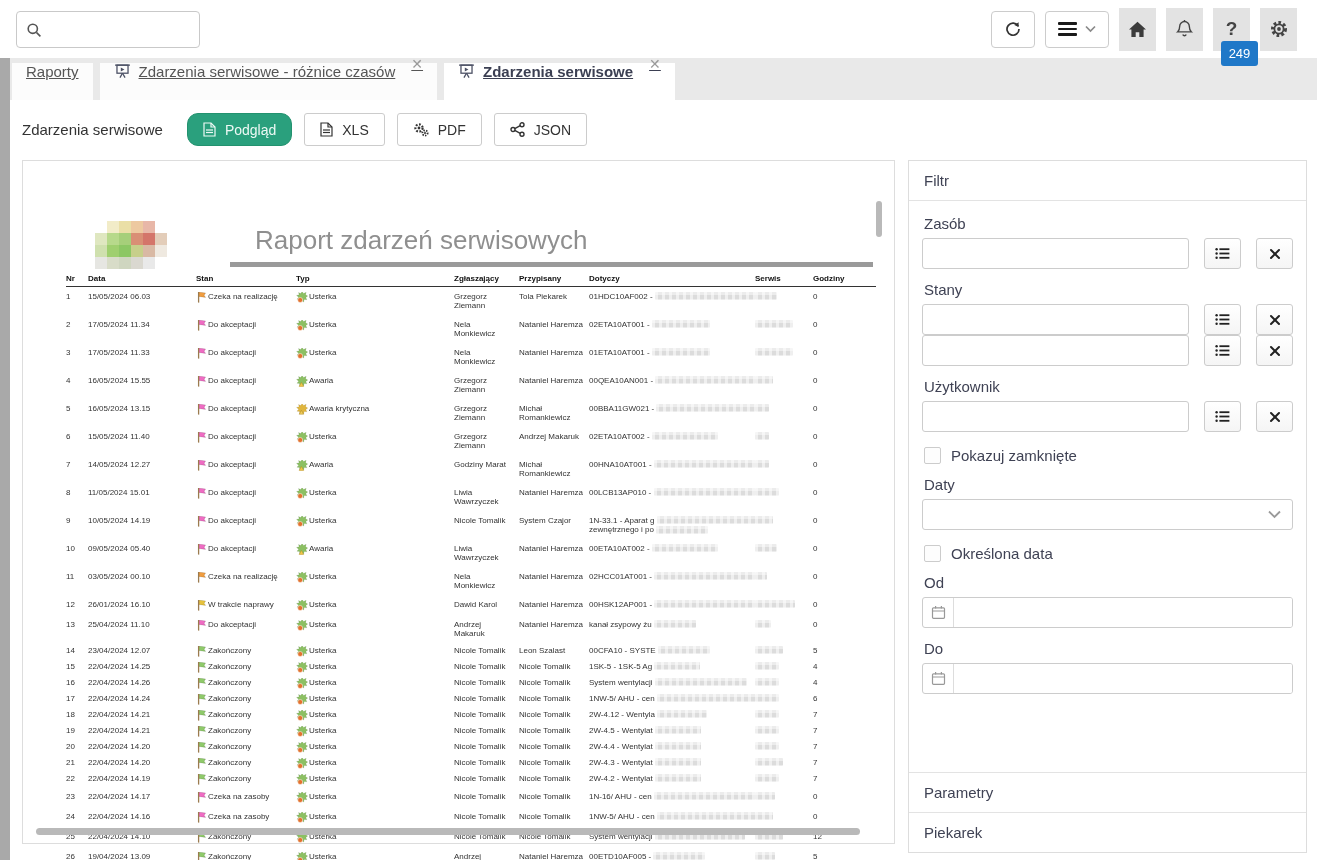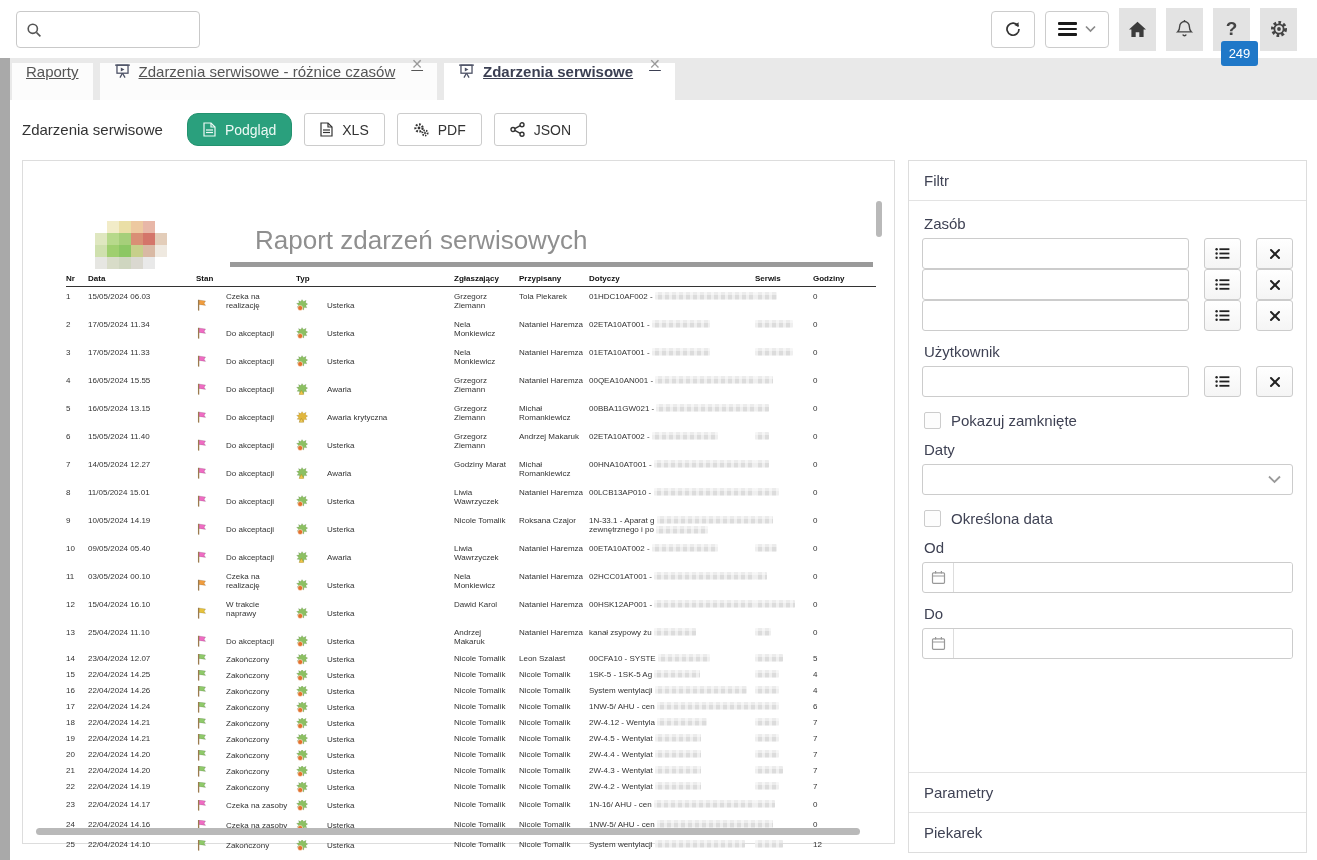--- a/index.html
+++ b/index.html
@@ -48,21 +48,21 @@
     border:1px solid #ddd; background:#fff; }
   .r-logo { position:absolute; left:72px; top:60px; }
   .r-title { position:absolute; left:207px; top:64px; font-size:26px; color:#8f8f8f;margin-left:25px; }
   .r-underline { position:absolute; left:207px; top:101px; width:643px; height:5px; background:#9a9a9a; }
   .r-table { position:absolute; left:43px; top:113px; width:810px; }
   .r-head, .r-row { display:grid; grid-template-columns:22px 108px 100px 158px 65px 70px 166px 58px 63px; }
   .r-head { font-size:8px; font-weight:bold; color:#111; border-bottom:1px solid #333; padding-bottom:3px; }
   .r-row { font-size:8px; color:#333; padding:4.5px 0; line-height:9.5px; }
   .r-row.dense { padding:2.5px 0; }
   .cell { padding-right:5px; overflow:hidden; }
-  .cell.ic { display:flex; align-items:flex-end; gap:19px; }
+  .cell.ic { display:flex; align-items:flex-start; gap:1px; }
   .cell.ic svg { flex:none; margin-top:-1px; }
   .px-mask { display:inline-block; height:8px; vertical-align:middle; background:#dcdcdc;
     background-image:linear-gradient(90deg,rgba(255,255,255,.55) 50%,transparent 50%),
                      linear-gradient(rgba(255,255,255,.45) 50%,transparent 50%);
     background-size:7px 7px; border-radius:1px; }
   .vscroll { position:absolute; right:12px; top:40px; width:6px; height:36px; background:#b9b9b9; border-radius:3px; }
   .hscroll { position:absolute; left:13px; bottom:8px; width:824px; height:7px; background:#b9b9b9; border-radius:4px; }
 
   
   .filter-panel { position:absolute; left:908px; top:60px; width:399px; height:693px;
@@ -442,21 +442,21 @@
                 <span>Do akceptacji</span>
               </span>
               <span class="cell ic">
                 <svg width="12" height="12" viewBox="0 0 12 12">
                   <polygon points="6,0.4 7.6,2.4 10.2,1.2 9.6,3.8 11.8,5 9.8,6.4 10.9,8.8 8.2,8.6 7.6,11.2 6,9.2 3.7,11 3.5,8.4 0.9,8.2 2.7,6.2 0.5,4.4 3.1,3.8 2.5,1.4 4.8,2.6" fill="#8cc063" stroke="rgba(0,0,0,.2)" stroke-width="0.4"></polygon>
                   <circle cx="4.2" cy="9" r="2.5" fill="#e2722e" stroke="#fff" stroke-width="0.5"></circle>
                 </svg>
                 <span>Usterka</span>
               </span>
               <span class="cell">Nicole Tomalik</span>
-              <span class="cell">Roksana Czajor</span>
+              <span class="cell">System Czajor</span>
               <span class="cell"><span style="white-space:nowrap">1N-33.1 - Aparat g <span class="px-mask" style="width:112px"></span>etrza</span><br><span style="white-space:nowrap">zewnętrznego i po <span class="px-mask" style="width:52px"></span></span></span>
               <span class="cell"><span class="px-mask" style="width:18px"></span></span>
               <span class="cell">0</span>
             </div>
             <div class="r-row">
               <span class="cell">10</span>
               <span class="cell">09/05/2024 05.40</span>
               <span class="cell ic">
                 <svg width="11" height="12" viewBox="0 0 11 12">
                   <path d="M2.6 1 L9.6 2 L8.1 4.2 L9.6 6.4 L2.6 5.4 Z" fill="#ef6cc3" stroke="rgba(0,0,0,.25)" stroke-width="0.5"></path>
@@ -495,21 +495,21 @@
                 <span>Usterka</span>
               </span>
               <span class="cell">Nela Monkiewicz</span>
               <span class="cell">Nataniel Haremza</span>
               <span class="cell"><span style="white-space:nowrap">02HCC01AT001 - <span class="px-mask" style="width:130px"></span>a</span></span>
               <span class="cell"><span class="px-mask" style="width:12px"></span></span>
               <span class="cell">0</span>
             </div>
             <div class="r-row">
               <span class="cell">12</span>
-              <span class="cell">15/04/2024 16.10</span>
+              <span class="cell">26/01/2024 16.10</span>
               <span class="cell ic">
                 <svg width="11" height="12" viewBox="0 0 11 12">
                   <path d="M2.6 1 L9.6 2 L8.1 4.2 L9.6 6.4 L2.6 5.4 Z" fill="#e6c23c" stroke="rgba(0,0,0,.25)" stroke-width="0.5"></path>
                   <path d="M2.6 0.8 V11.6" stroke="#9b7b4f" stroke-width="1.3"></path>
                 </svg>
                 <span>W trakcie naprawy</span>
               </span>
               <span class="cell ic">
                 <svg width="12" height="12" viewBox="0 0 12 12">
                   <polygon points="6,0.4 7.6,2.4 10.2,1.2 9.6,3.8 11.8,5 9.8,6.4 10.9,8.8 8.2,8.6 7.6,11.2 6,9.2 3.7,11 3.5,8.4 0.9,8.2 2.7,6.2 0.5,4.4 3.1,3.8 2.5,1.4 4.8,2.6" fill="#8cc063" stroke="rgba(0,0,0,.2)" stroke-width="0.4"></polygon>
@@ -871,20 +871,21 @@
                   </g>
                 </svg>
               </span>
               <span class="icon-btn">
                 <svg width="12" height="12" viewBox="0 0 12 12" stroke="#222" stroke-width="2" stroke-linecap="round">
                   <line x1="2" y1="2" x2="10" y2="10"></line>
                   <line x1="10" y1="2" x2="2" y2="10"></line>
                 </svg>
               </span>
             </div>
+            <div class="f-label">Stany</div>
             <div class="lookup-row">
               <input class="lookup-input" style="">
               <span class="icon-btn">
                 <svg width="15" height="13" viewBox="0 0 15 13">
                   <g fill="#222">
                     <circle cx="1.6" cy="2.2" r="1.2"></circle>
                     <rect x="4.4" y="1.3" width="10" height="1.8"></rect>
                     <circle cx="1.6" cy="6.5" r="1.2"></circle>
                     <rect x="4.4" y="5.6" width="10" height="1.8"></rect>
                     <circle cx="1.6" cy="10.8" r="1.2"></circle>

